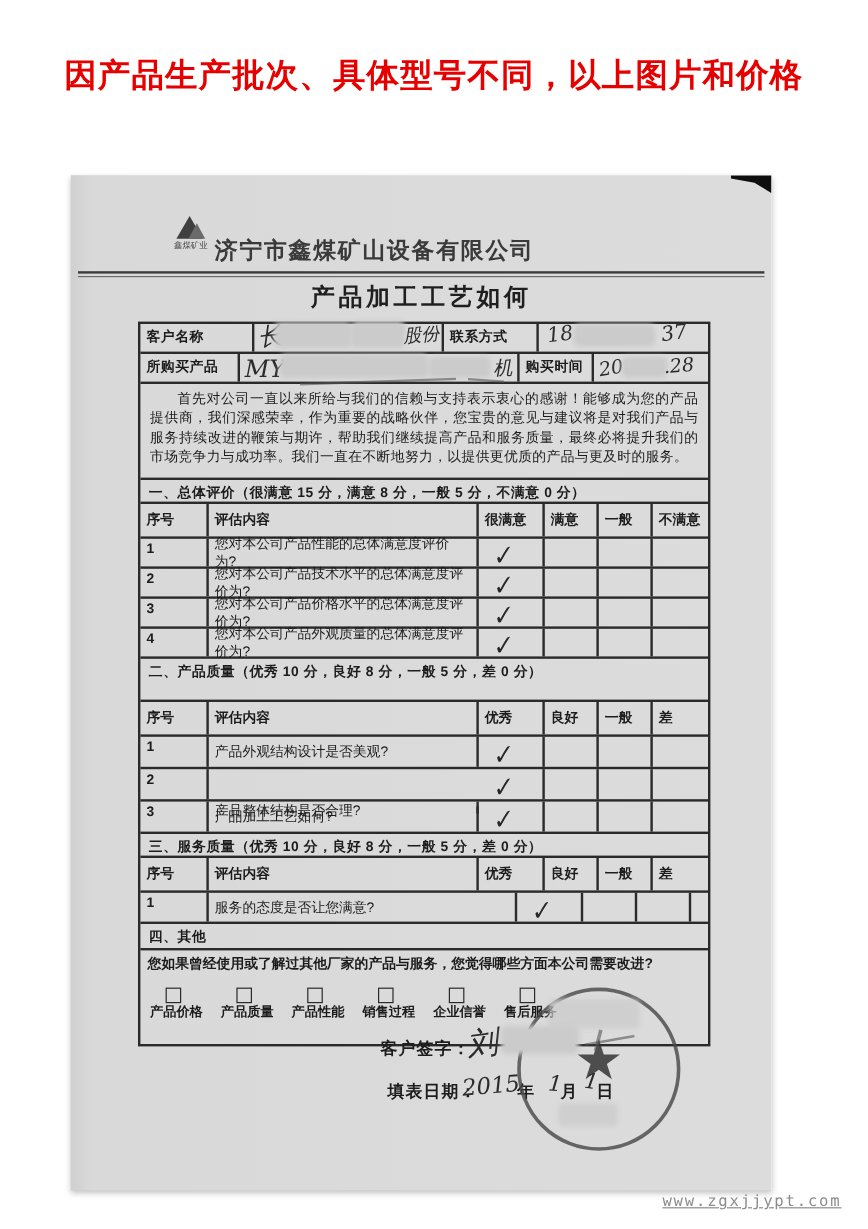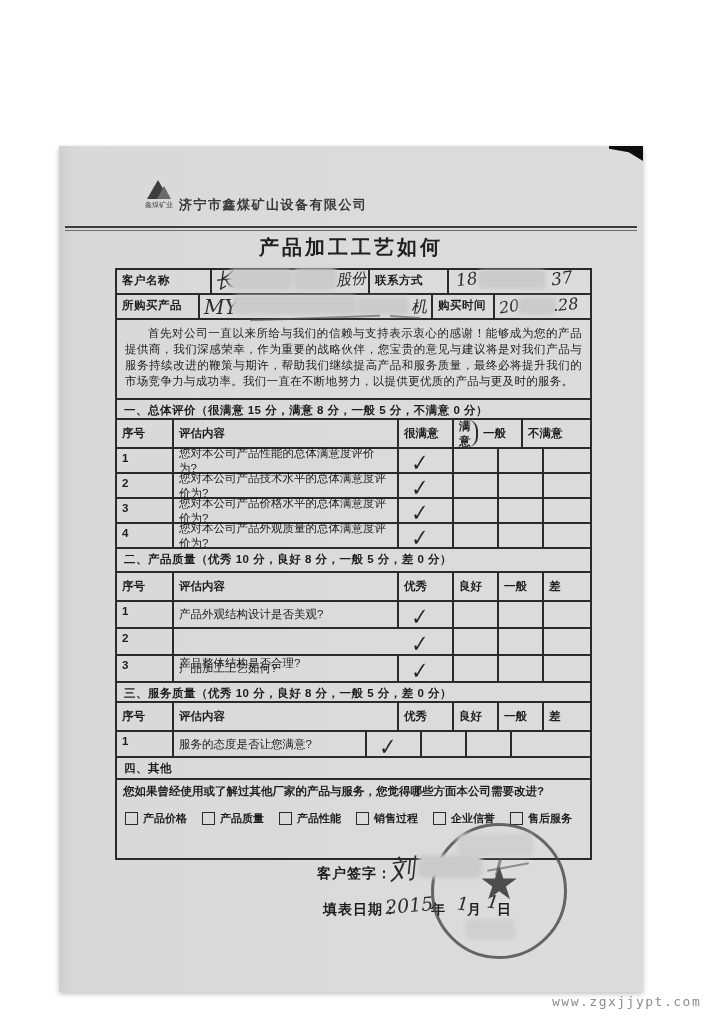--- a/index.html
+++ b/index.html
@@ -19,21 +19,21 @@
 
   .logo { position:absolute; left:86px; top:34px; width:30px; height:30px; }
   .logo .tri1 { position:absolute; left:2px; top:0; width:0; height:0;
     border-left:11px solid transparent; border-right:11px solid transparent;
     border-bottom:19px solid #3f3f3f; }
   .logo .tri2 { position:absolute; left:12px; top:6px; width:0; height:0;
     border-left:7px solid transparent; border-right:7px solid transparent;
     border-bottom:13px solid #6a6a6a; }
   .logo-text { position:absolute; left:0px; top:20px; font-size:7px; color:#444;
     white-space:nowrap; }
-  .company { position:absolute; left:120px; top:50px; font-size:13px; font-weight:600;
+  .company { position:absolute; left:120px; top:50px; font-size:19px; font-weight:600;
     color:#3a3a3a; letter-spacing:1.5px; }
   .rule { position:absolute; left:6px; top:80px; width:572px; border-top:2.5px solid #3c3c3c; }
   .rule:after { content:""; position:absolute; left:0; top:2px; width:572px;
     border-top:1px solid #6b6b6b; }
   .doc-title { position:absolute; left:0; top:88px; width:100%; text-align:center;
     font-size:20px; font-weight:bold; letter-spacing:3px; color:#1f1f1f; }
 
   
   .form { position:absolute; left:56px; top:122px; width:477px;
     border:2px solid #2a2a2a; }
@@ -57,42 +57,43 @@
   
   .hw { position:absolute; color:#2b2b2b; font-style:italic;
     font-family:"DejaVu Serif","Liberation Serif",serif; white-space:nowrap; }
   .patch { position:absolute; background:#cbcbcb; box-shadow:0 0 4px 3px #cbcbcb;
     border-radius:2px; }
   .scribble { position:absolute; background:#55555599; }
 
   
   .other-question { font-weight:600; padding:4px 6px 0 6px; font-size:11.5px; }
   .options { display:flex; gap:15px; padding:12px 0 0 8px; }
-  .opt { display:flex; align-items:center; }
+  .opt { display:flex; align-items:center;flex-direction:column; }
   .opt .box { width:13px; height:13px; border:1.5px solid #2a2a2a; margin-right:5px;
     background:transparent; flex:none; }
   .opt .olabel { font-size:11px; font-weight:600; white-space:nowrap; }
 
   
   .sig-label { position:absolute; font-size:14px; font-weight:bold; color:#1d1d1d;
     letter-spacing:1px; }
   .stamp { position:absolute; left:372px; top:677px; width:136px; height:136px;
     border:3.5px solid #4a4a4a; border-radius:50%; opacity:0.82; z-index:5; }
   .stamp .star { position:absolute; left:0; top:30px; width:100%; text-align:center;
     font-size:46px; color:#2e2e2e; }
 
   
   .watermark { position:absolute; left:552px; top:994px; font-size:13px;
     color:#8c8c8c; letter-spacing:1.5px;
-    font-family:"DejaVu Sans Mono","Liberation Mono",monospace; }
+    font-family:"DejaVu Sans Mono","Liberation Mono",monospace;text-decoration:underline; }
 </style>
 </head>
 <body>
 
 <div class="banner" style="color: rgb(230, 0, 0);">
+  <div>因产品生产批次、具体型号不同，以上图片和价格</div>
 </div>
 
 <div class="paper">
   <div class="corner-fold"></div>
 
   <div class="logo">
     <div class="tri1"></div>
     <div class="tri2"></div>
     <div class="logo-text">鑫煤矿业</div>
   </div>
@@ -140,21 +141,21 @@
       <div class="fc intro">首先对公司一直以来所给与我们的信赖与支持表示衷心的感谢！能够成为您的产品提供商，我们深感荣幸，作为重要的战略伙伴，您宝贵的意见与建议将是对我们产品与服务持续改进的鞭策与期许，帮助我们继续提高产品和服务质量，最终必将提升我们的市场竞争力与成功率。我们一直在不断地努力，以提供更优质的产品与更及时的服务。</div>
     </div>
 
   <div class="frow" style="height: 20px;">
         <div class="fc sec-head">一、总体评价（很满意 15 分，满意 8 分，一般 5 分，不满意 0 分）</div>
       </div>
       <div class="frow" style="height: 29px;">
         <div class="fc colh" style="width: 57px;">序号</div>
         <div class="fc colh" style="width: 225px;">评估内容</div>
         <div class="fc colh" style="width: 55px;">很满意</div>
-        <div class="fc colh" style="width: 24px; border-radius: 10px;">满意</div>
+        <div class="fc colh" style="width: 45px;">满意</div>
         <div class="fc colh" style="width: 45px;">一般</div>
         <div class="fc colh">不满意</div>
       </div>
       <div class="frow" style="height: 25px;">
         <div class="fc num" style="width: 57px;">1</div>
         <div class="fc q" style="width: 225px;">您对本公司产品性能的总体满意度评价为?</div>
         <div class="fc rate" style="width: 55px;">
           <div class="check" style="top: 2px;">✓</div>
         </div>
         <div class="fc rate" style="width: 45px;"></div>
@@ -184,21 +185,21 @@
       <div class="frow" style="height: 25px;">
         <div class="fc num" style="width: 57px;">4</div>
         <div class="fc q" style="width: 225px;">您对本公司产品外观质量的总体满意度评价为?</div>
         <div class="fc rate" style="width: 55px;">
           <div class="check" style="top: 2px;">✓</div>
         </div>
         <div class="fc rate" style="width: 45px;"></div>
         <div class="fc rate" style="width: 45px;"></div>
         <div class="fc rate"></div>
       </div>
-      <div class="frow" style="height: 24px;">
+      <div class="frow" style="height: 36px;">
         <div class="fc sec-head">二、产品质量（优秀 10 分，良好 8 分，一般 5 分，差 0 分）</div>
       </div>
       <div class="frow" style="height: 29px;">
         <div class="fc colh" style="width: 57px;">序号</div>
         <div class="fc colh" style="width: 225px;">评估内容</div>
         <div class="fc colh" style="width: 55px;">优秀</div>
         <div class="fc colh" style="width: 45px;">良好</div>
         <div class="fc colh" style="width: 45px;">一般</div>
         <div class="fc colh">差</div>
       </div>
@@ -238,21 +239,21 @@
       <div class="frow" style="height: 29px;">
         <div class="fc colh" style="width: 57px;">序号</div>
         <div class="fc colh" style="width: 225px;">评估内容</div>
         <div class="fc colh" style="width: 55px;">优秀</div>
         <div class="fc colh" style="width: 45px;">良好</div>
         <div class="fc colh" style="width: 45px;">一般</div>
         <div class="fc colh">差</div>
       </div>
       <div class="frow" style="height: 26px;">
         <div class="fc num" style="width: 57px;">1</div>
-        <div class="fc q" style="width: 193px;">服务的态度是否让您满意?</div>
+        <div class="fc q" style="width: 257px;">服务的态度是否让您满意?</div>
         <div class="fc rate" style="width: 55px;">
           <div class="check" style="top: 3px;">✓</div>
         </div>
         <div class="fc rate" style="width: 45px;"></div>
         <div class="fc rate" style="width: 45px;"></div>
         <div class="fc rate"></div>
       </div>
       <div class="frow" style="height: 22px;">
         <div class="fc sec-head">四、其他</div>
       </div>

